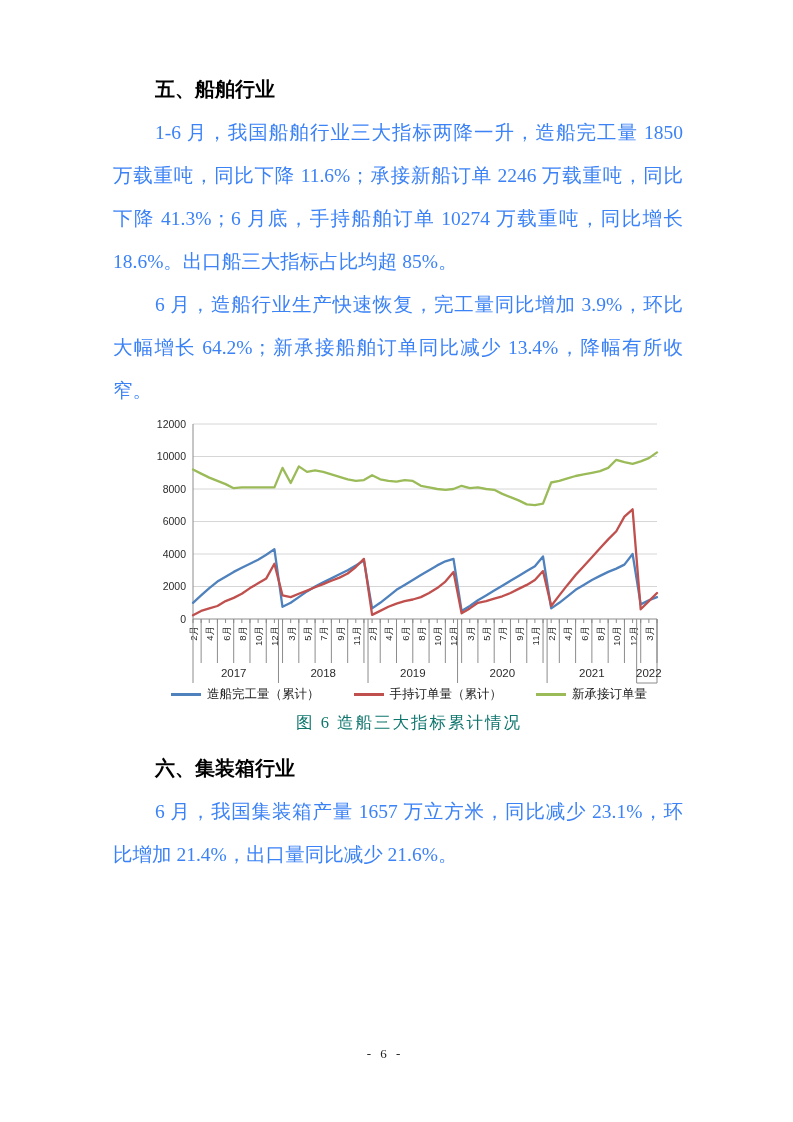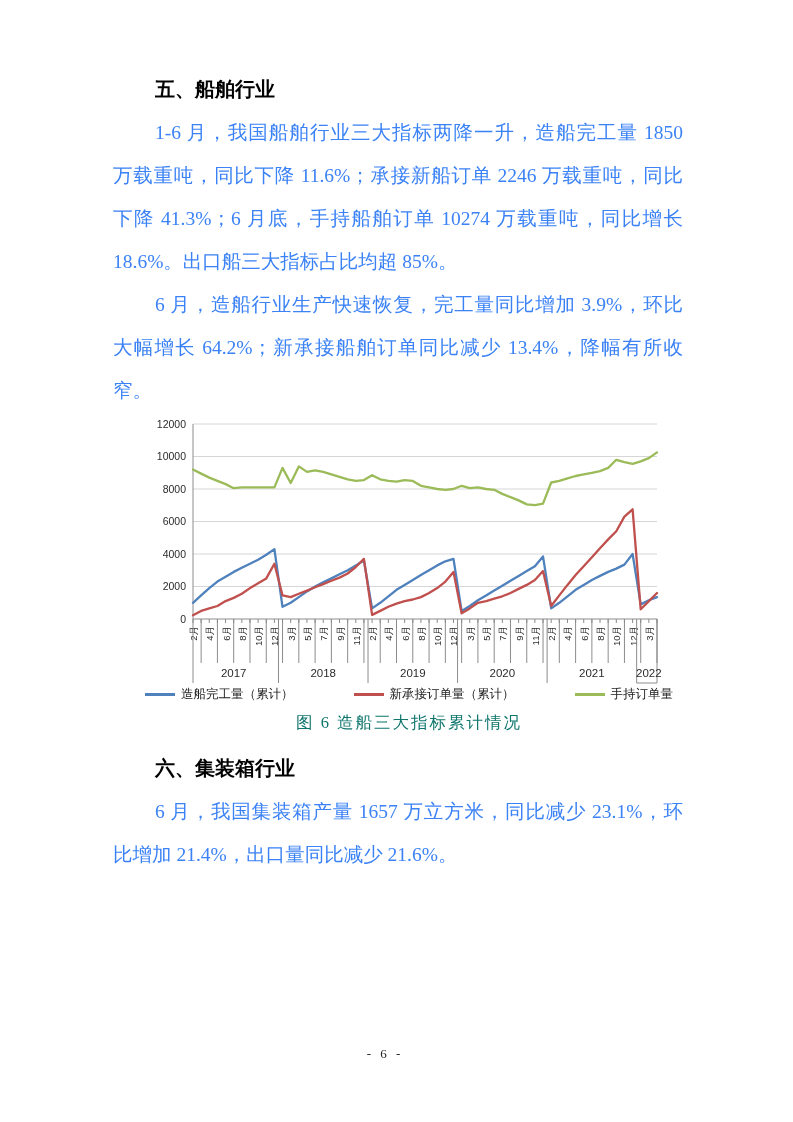--- a/index.html
+++ b/index.html
@@ -40,21 +40,21 @@
   }
   .unit-label {
     font-size:13px;
     line-height:18px;
     padding-left:28px;
     color:#1a1a1a;
   }
   svg.chart-svg { display:block; }
   .legend {
     display:flex;
-    justify-content:space-between;
+    justify-content:center;
     align-items:center;
     gap:34px;
     margin-top:2px;
     font-size:12.5px;
     color:#1a1a1a;
   }
   .legend-item { display:flex; align-items:center; gap:6px; white-space:nowrap; }
   .legend-swatch { display:inline-block; width:30px; height:3px; }
   figcaption.fig-caption {
     margin-top:9px;
@@ -235,25 +235,25 @@
           <polyline points="48.0,203.3 56.1,198.9 64.3,196.4 72.4,194.0 80.6,189.1 88.7,185.9 96.8,181.8 105.0,176.1 113.1,171.3 121.3,166.4 129.4,151.8 137.5,183.4 145.7,185.1 153.8,181.8 162.0,178.6 170.1,175.3 178.2,172.1 186.4,168.8 194.5,165.6 202.7,161.5 210.8,155.0 218.9,146.9 227.1,202.9 235.2,198.9 243.4,194.8 251.5,191.6 259.6,189.1 267.8,187.5 275.9,185.1 284.1,181.0 292.2,176.1 300.4,169.6 308.5,159.9 316.6,201.3 324.8,196.4 332.9,190.8 341.1,189.1 349.2,186.7 357.3,184.3 365.5,181.0 373.6,176.9 381.8,172.9 389.9,168.0 398.0,159.1 406.2,194.0 414.3,183.4 422.5,172.9 430.6,163.1 438.7,154.2 446.9,145.3 455.0,136.3 463.2,127.4 471.3,119.3 479.4,104.6 487.6,97.3 495.7,197.3 503.9,189.1 512.0,181.0" fill="none" stroke="#c0504d" stroke-width="2.3" stroke-linejoin="round" stroke-linecap="round"></polyline>
           <polyline points="48.0,57.5 56.1,61.6 64.3,65.6 72.4,68.9 80.6,72.1 88.7,76.2 96.8,75.4 105.0,75.4 113.1,75.4 121.3,75.4 129.4,75.4 137.5,55.9 145.7,71.0 153.8,54.4 162.0,59.9 170.1,58.3 178.2,59.9 186.4,62.4 194.5,64.8 202.7,67.3 210.8,68.9 218.9,68.1 227.1,63.2 235.2,67.3 243.4,68.9 251.5,69.7 259.6,68.1 267.8,68.9 275.9,73.8 284.1,75.4 292.2,77.0 300.4,77.8 308.5,77.0 316.6,73.8 324.8,76.2 332.9,75.4 341.1,77.0 349.2,77.8 357.3,81.9 365.5,85.1 373.6,88.4 381.8,92.4 389.9,93.2 398.0,91.6 406.2,70.5 414.3,68.9 422.5,66.4 430.6,64.0 438.7,62.4 446.9,60.8 455.0,59.1 463.2,55.9 471.3,47.8 479.4,50.2 487.6,51.8 495.7,49.4 503.9,46.1 512.0,40.4" fill="none" stroke="#9bbb59" stroke-width="2.3" stroke-linejoin="round" stroke-linecap="round"></polyline>
         </svg>
       <div class="legend" id="chart-legend">
           <span class="legend-item">
             <span class="legend-swatch" style="background: rgb(79, 129, 189);"></span>
             <span>造船完工量（累计）</span>
           </span>
           <span class="legend-item">
             <span class="legend-swatch" style="background: rgb(192, 80, 77);"></span>
-            <span>新承接订单量（累计）</span>
+            <span>手持订单量（累计）</span>
           </span>
           <span class="legend-item">
             <span class="legend-swatch" style="background: rgb(155, 187, 89);"></span>
-            <span>手持订单量</span>
+            <span>新承接订单量</span>
           </span>
         </div>
       <figcaption class="fig-caption">图 6 造船三大指标累计情况</figcaption>
     </figure>
 
     <div class="sec-heading section-gap">六、集装箱行业</div>
     <p class="body-para">6 月，我国集装箱产量 1657 万立方米，同比减少 23.1%，环比增加 21.4%，出口量同比减少 21.6%。</p>
 
   </div>
 

